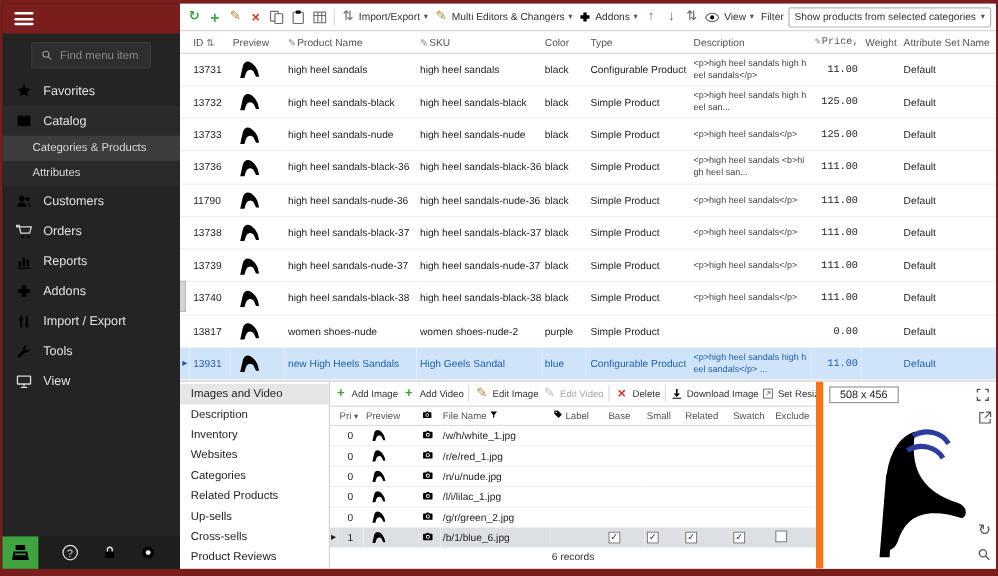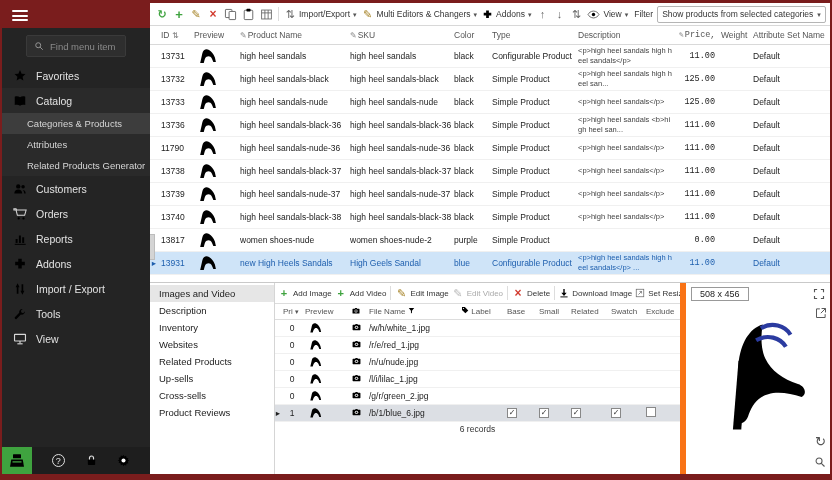--- a/index.html
+++ b/index.html
@@ -40,38 +40,38 @@
   .g-pencil{color:#a8862c;}
   .g-gray{color:#666;}
   .caret{font-size:7px;color:#555;line-height:1;}
   .sep{width:1px;height:14px;background:#ddd;margin:0 2px;flex:none;}
   .push{margin-left:auto;}
   .filter-label{padding:0 3px;color:#333;flex:none;}
   .filter-select{display:inline-flex;align-items:center;gap:4px;border:1px solid #b5b5b5;border-radius:2px;height:17px;padding:0 4px;background:#fff;cursor:pointer;flex:none;}
   .tool-ic{width:13px;height:13px;color:#6b6b6b;flex:none;}
 
   
-  .grid{flex:1;display:flex;flex-direction:column;overflow:hidden;position:relative;}
+  .grid{flex:1;display:flex;flex-direction:row;overflow:hidden;position:relative;}
   table{border-collapse:collapse;table-layout:fixed;width:100%;}
   .grid th{font-weight:normal;font-size:8.5px;color:#555;text-align:left;height:18px;border-bottom:1px solid #d9d9d9;padding:0 3px;overflow:hidden;white-space:nowrap;}
   .grid td{height:23px;border-bottom:1px solid #f0f0f0;padding:0 3px;font-size:8.5px;color:#222;overflow:hidden;white-space:nowrap;}
   .grid .c-desc{font-size:7.5px;color:#444;white-space:normal;line-height:10px;word-break:break-all;}
   .grid .c-price,.grid th.h-price{text-align:right;font-family:Liberation Mono, monospace;}
   .price-zero{color:#d96a6a;}
   .sort-g{font-size:8px;color:#777;}
   .pencil-s{font-size:8px;color:#8a8a8a;margin-right:1px;}
   tr.selected td{background:#cfe4f8;color:#1e5fae;}
   tr.selected td.c-desc{color:#1e5fae;}
   .marker{padding:0 !important;text-align:center;font-size:8px;color:#333;}
   .shoe{width:26px;height:19px;display:block;}
   .grid-footer{padding:7px 0 0 100px;font-size:8.5px;color:#333;margin-top:44px;}
   .splitter-handle{position:absolute;left:0;top:208px;width:5px;height:26px;background:#d4d4d4;border:1px solid #bdbdbd;border-left:none;cursor:ns-resize;}
 
   
-  .bottom{flex:none;height:192px;display:flex;border-top:1px solid #c9c9c9;overflow:hidden;}
+  .bottom{flex:none;height:157px;display:flex;border-top:1px solid #c9c9c9;overflow:hidden;}
   .tabs{width:125px;flex:none;border-right:1px solid #d5d5d5;padding-top:2px;font-size:9.5px;color:#222;overflow:hidden;}
   .tab{height:17px;display:flex;align-items:center;padding-left:9px;cursor:pointer;white-space:nowrap;}
   .tab.selected{background:#e6e6e6;}
 
   .images{flex:1;display:flex;flex-direction:column;min-width:0;overflow:hidden;}
   .img-toolbar{flex:none;height:21px;display:flex;align-items:center;gap:1px;padding:0 2px;border-bottom:1px solid #ddd;font-size:8px;color:#333;white-space:nowrap;overflow:hidden;}
   .img-toolbar .tbtn{padding:1px 1px;}
   .disabled{color:#aaa;}
   .disabled .glyph{color:#bbb;}
   .img-table th{font-weight:normal;font-size:8px;color:#555;text-align:left;height:15px;border-bottom:1px solid #ddd;padding:0 2px;overflow:hidden;white-space:nowrap;}
@@ -242,23 +242,20 @@
           </svg>
         <span>Catalog</span>
       </div>
       <div class="submenu">
         <div class="menu-item selected">
           <span>Categories &amp; Products</span>
         </div>
         <div class="menu-item">
           <span>Attributes</span>
         </div>
-        <div class="menu-item">
-          <span>Related Products Generator</span>
-        </div>
       </div>
       <div class="menu-item">
         <svg class="ic14" viewBox="0 0 32 32">
             <use href="#i-users"></use>
           </svg>
         <span>Customers</span>
       </div>
       <div class="menu-item">
         <svg class="ic14" viewBox="0 0 32 32">
             <use href="#i-cart"></use>
@@ -598,20 +595,21 @@
       <div class="splitter-handle"></div>
     </div>
 
     <div class="bottom">
 
       <div class="tabs">
         <div class="tab selected">Images and Video</div>
         <div class="tab">Description</div>
         <div class="tab">Inventory</div>
         <div class="tab">Websites</div>
+        <div class="tab">Categories</div>
         <div class="tab">Related Products</div>
         <div class="tab">Up-sells</div>
         <div class="tab">Cross-sells</div>
         <div class="tab">Product Reviews</div>
       </div>
 
       <div class="images">
         <div class="img-toolbar">
           <span class="tbtn">
               <span class="glyph g-green">+</span>

